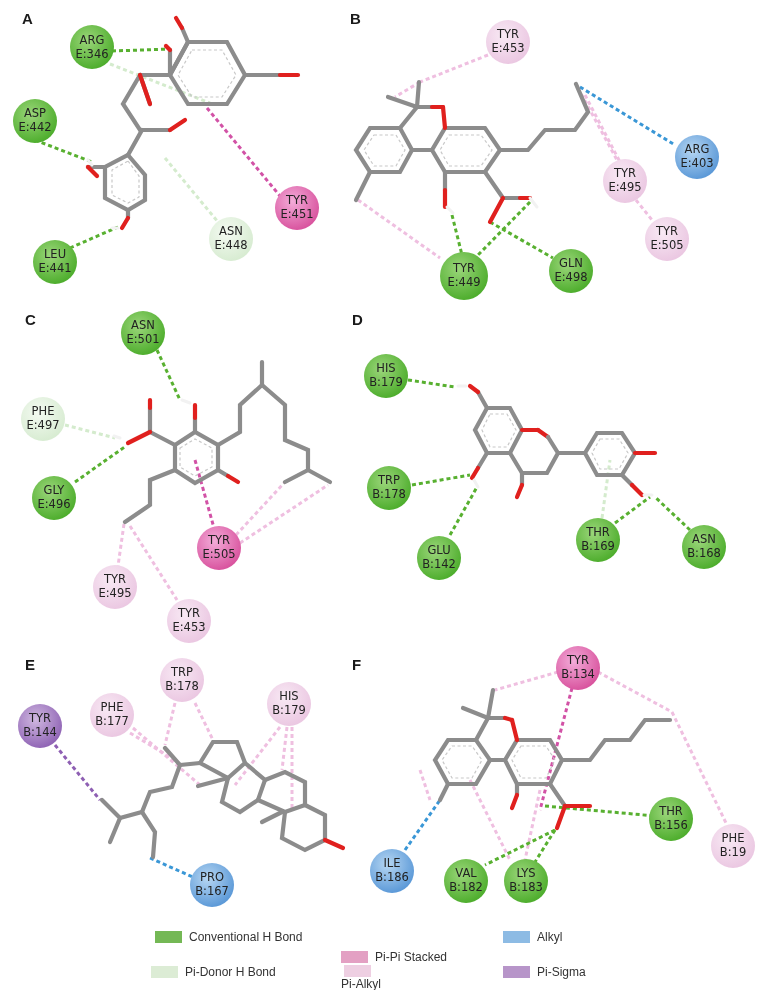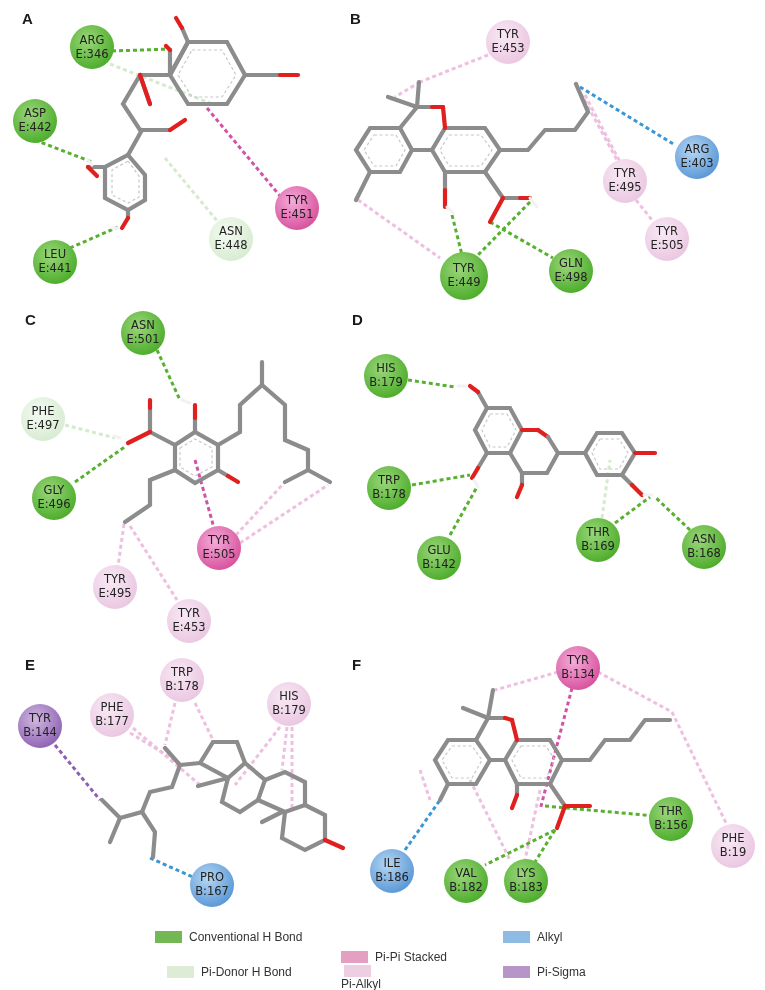--- a/index.html
+++ b/index.html
@@ -427,21 +427,21 @@
     <span class="legend-label">Conventional H Bond</span>
   </div>
   <div class="legend-item" style="left:191px; top:5px;margin-top:20px;">
     <span class="swatch" style="background:#e3a0c3;"></span>
     <span class="legend-label">Pi-Pi Stacked</span>
   </div>
   <div class="legend-item" style="left:353px; top:5px;">
     <span class="swatch" style="background:#8dbbe4;"></span>
     <span class="legend-label">Alkyl</span>
   </div>
-  <div class="legend-item" style="left:17px; top:40px;align-items:center;">
+  <div class="legend-item" style="left:1px; top:40px;align-items:center;">
     <span class="swatch" style="background:#dcecd5;"></span>
     <span class="legend-label">Pi-Donor H Bond</span>
   </div>
   <div class="legend-item" style="left:191px; top:40px;flex-direction:column;">
     <span class="swatch" style="background:#eecfe2;"></span>
     <span class="legend-label">Pi-Alkyl</span>
   </div>
   <div class="legend-item" style="left:353px; top:40px;text-align:right;">
     <span class="swatch" style="background:#b795c9;"></span>
     <span class="legend-label">Pi-Sigma</span>

